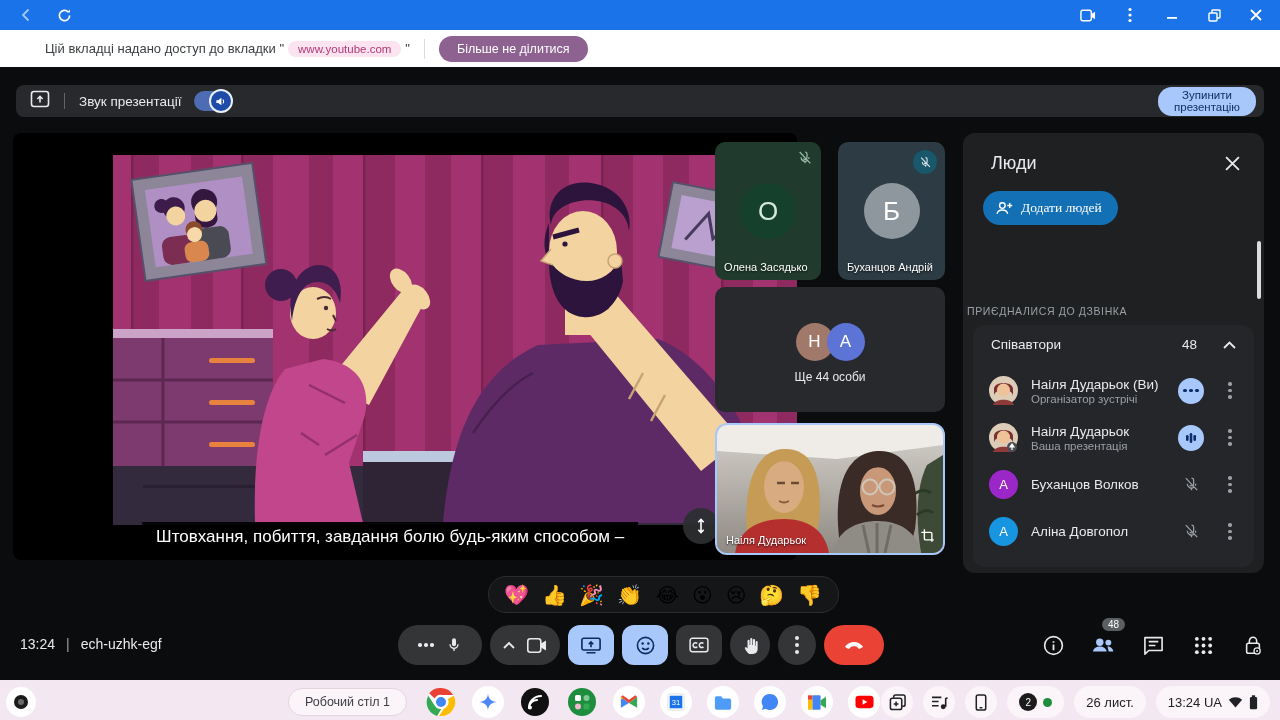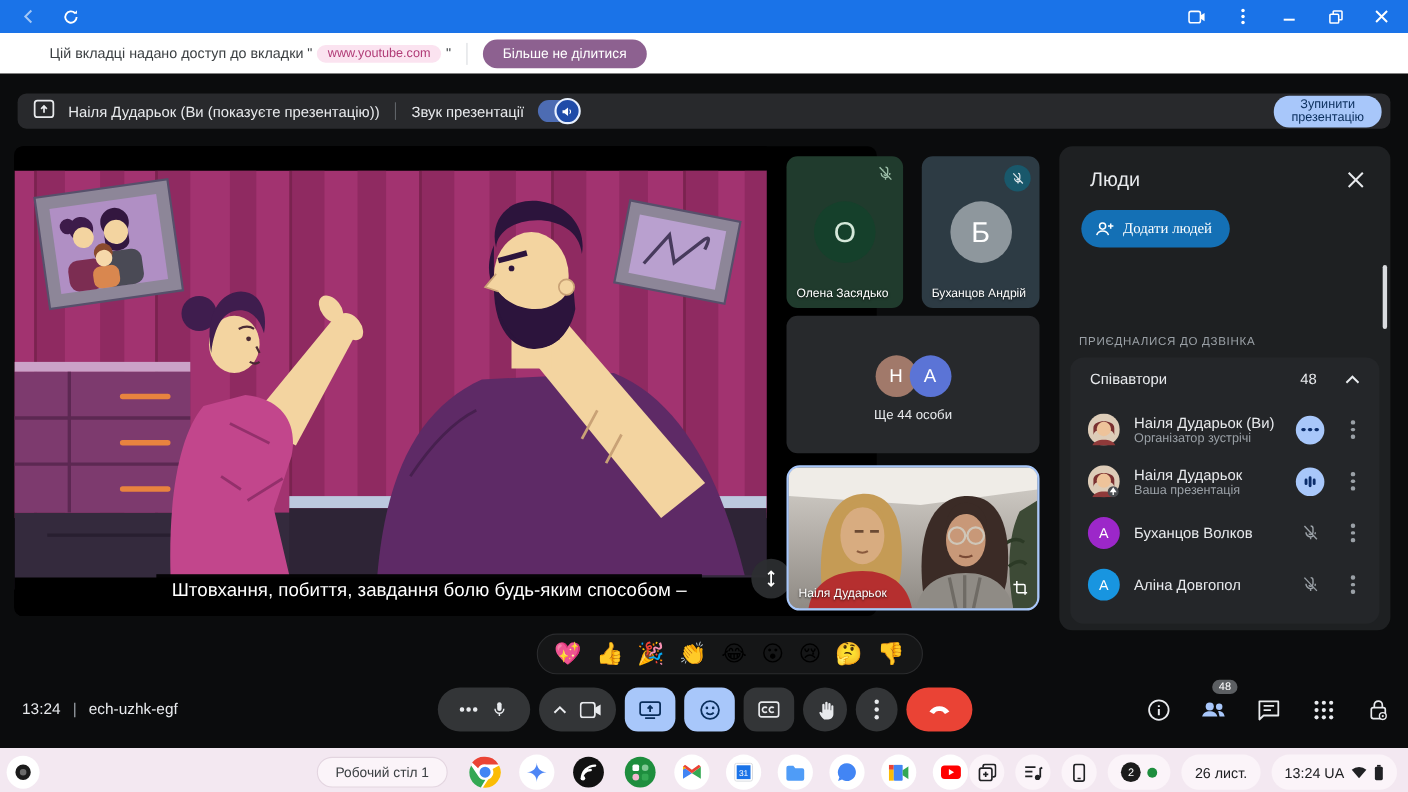--- a/index.html
+++ b/index.html
@@ -24,21 +24,21 @@
 
   
   .presentbar { position:absolute; left:16px; top:18px; width:1248px; height:32px; background:#28292c; border-radius:8px; display:flex; align-items:center; padding:0 8px 0 14px; color:#e8eaed; }
   .presentbar .txt { font-size:13.5px; margin-left:12px; }
   .pb-divider { width:1px; height:16px; background:#5f6368; margin:0 14px; }
   .toggle { width:38px; height:20px; background:#4d6cb3; border-radius:10px; position:relative; margin-left:12px; }
   .toggle .knob { position:absolute; right:-1px; top:-2px; width:24px; height:24px; border-radius:50%; background:#1f4ba8; border:2px solid #e8f0fe; display:flex; align-items:center; justify-content:center; }
   .stop-present-btn { margin-left:auto; background:#a8c7fa; color:#0a2e5c; border:none; border-radius:14px; font-size:11.5px; line-height:12.5px; padding:2px 16px; text-align:center; cursor:pointer; font-family:inherit; }
 
   
-  .stage { position:absolute; left:13px; top:66px; width:784px; height:427px; background:#000; border-radius:8px; overflow:hidden; }
+  .stage { position:absolute; left:13px; top:66px; width:784px; height:427px; background:#000; border-radius:8px; overflow:hidden;text-align:right; }
   .subtitle { position:absolute; left:50%; transform:translateX(-53%); bottom:8px; background:rgba(0,0,0,.92); color:#fff; font-size:17px; padding:5px 14px; white-space:nowrap; }
   .float-btn { position:absolute; width:36px; height:36px; border-radius:50%; background:rgba(45,47,49,.92); display:flex; align-items:center; justify-content:center; bottom:16px; }
 
   
   .tile { position:absolute; border-radius:10px; overflow:hidden; }
   .tile-name { position:absolute; left:9px; bottom:7px; color:#fff; font-size:11px; text-shadow:0 1px 2px rgba(0,0,0,.8); }
   .avatar-circle { border-radius:50%; display:flex; align-items:center; justify-content:center; }
   .tile-mic { position:absolute; top:8px; right:8px; }
   .mic-bubble { width:24px; height:24px; border-radius:50%; background:#19586b; display:flex; align-items:center; justify-content:center; }
 
@@ -52,21 +52,21 @@
   
   .panel { position:absolute; left:963px; top:66px; width:301px; height:440px; background:#1e2022; border-radius:12px; color:#e8eaed; }
   .panel-head { display:flex; align-items:center; padding:18px 20px 0 28px; }
   .panel-title { font-size:18px; font-weight:400; }
   .panel-close { margin-left:auto; width:24px; height:24px; display:flex; align-items:center; justify-content:center; cursor:pointer; }
   .add-btn { margin:16px 0 0 20px; background:#1470b5; color:#fff; border:none; border-radius:17px; height:34px; padding:0 16px 0 12px; font-size:13.5px; display:flex; align-items:center; gap:8px; cursor:pointer; font-family:Liberation Serif, serif; }
   .searchbox { position:absolute; left:14px; right:14px; top:106px; height:42px; border:1px solid #5f6368; border-radius:8px; display:flex; align-items:center; padding:0 12px; gap:12px; }
   .searchbox input { background:transparent; border:none; outline:none; color:#e8eaed; font-size:14px; width:100%; font-family:inherit; }
   .searchbox input::placeholder { color:#9aa0a6; }
   .scroll-thumb { position:absolute; right:3px; top:108px; width:4px; height:58px; background:#dadce0; border-radius:2px; }
-  .section-label { position:absolute; left:18px; top:172px; font-size:10.5px; letter-spacing:.06em; color:#9aa0a6; }
+  .section-label { position:absolute; left:4px; top:172px; font-size:10.5px; letter-spacing:.06em; color:#9aa0a6; }
   .group-card { position:absolute; left:10px; right:10px; top:192px; bottom:6px; background:#242629; border-radius:12px; overflow:hidden; }
   .group-head { display:flex; align-items:center; padding:12px 18px 6px 18px; }
   .group-title { font-size:13.5px; }
   .group-count { margin-left:auto; font-size:13.5px; margin-right:26px; }
   .prow { position:absolute; left:0; right:0; height:47px; display:flex; align-items:center; padding:0 14px 0 16px; }
   .prow .pav { width:29px; height:29px; border-radius:50%; flex:0 0 29px; position:relative; }
   .prow .ptxt { margin-left:13px; min-width:0; }
   .pname { font-size:13.5px; color:#e8eaed; white-space:nowrap; }
   .psub { font-size:11.5px; color:#9aa0a6; margin-top:1px; }
   .pind { margin-left:auto; width:26px; height:26px; border-radius:50%; display:flex; align-items:center; justify-content:center; }
@@ -175,21 +175,20 @@
 
 <div class="meet">
 
   <div class="presentbar">
     <span>
       <svg width="20" height="18" viewBox="0 0 20 18">
           <rect x="1.5" y="1.5" width="17" height="15" rx="2.5" stroke="#e8eaed" stroke-width="1.6" fill="none"></rect>
           <path d="M10 12.5V6.7M7.4 9l2.6-2.7L12.6 9" stroke="#e8eaed" stroke-width="1.6" fill="none"></path>
         </svg>
     </span>
-    <span class="txt">Наіля Дударьок (Ви (показуєте презентацію))</span>
     <span class="pb-divider"></span>
     <span class="txt" style="margin-left:0">Звук презентації</span>
     <span class="toggle">
       <span class="knob">
         <svg width="11" height="11" viewBox="0 0 12 12">
             <path d="M1.5 4.5h2L7 1.8v8.4L3.5 7.5h-2z" fill="#fff"></path>
             <path d="M8.5 4a2.6 2.6 0 0 1 0 4" stroke="#fff" stroke-width="1.1" fill="none"></path>
           </svg>
       </span>
     </span>

